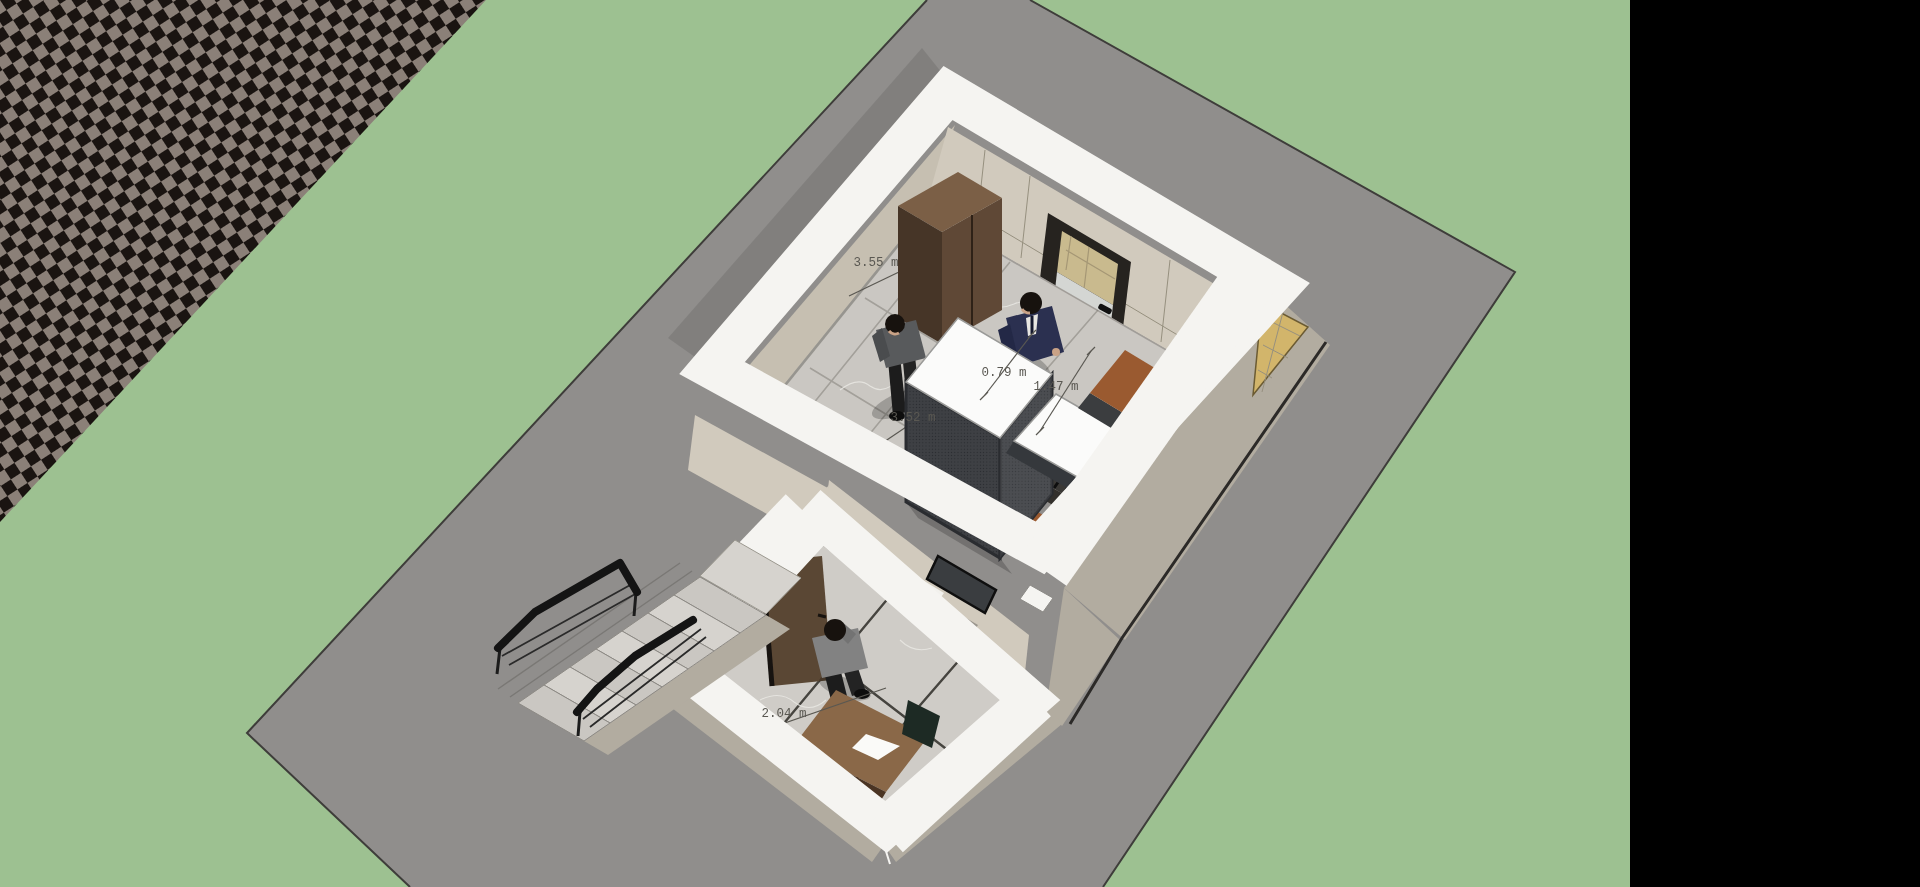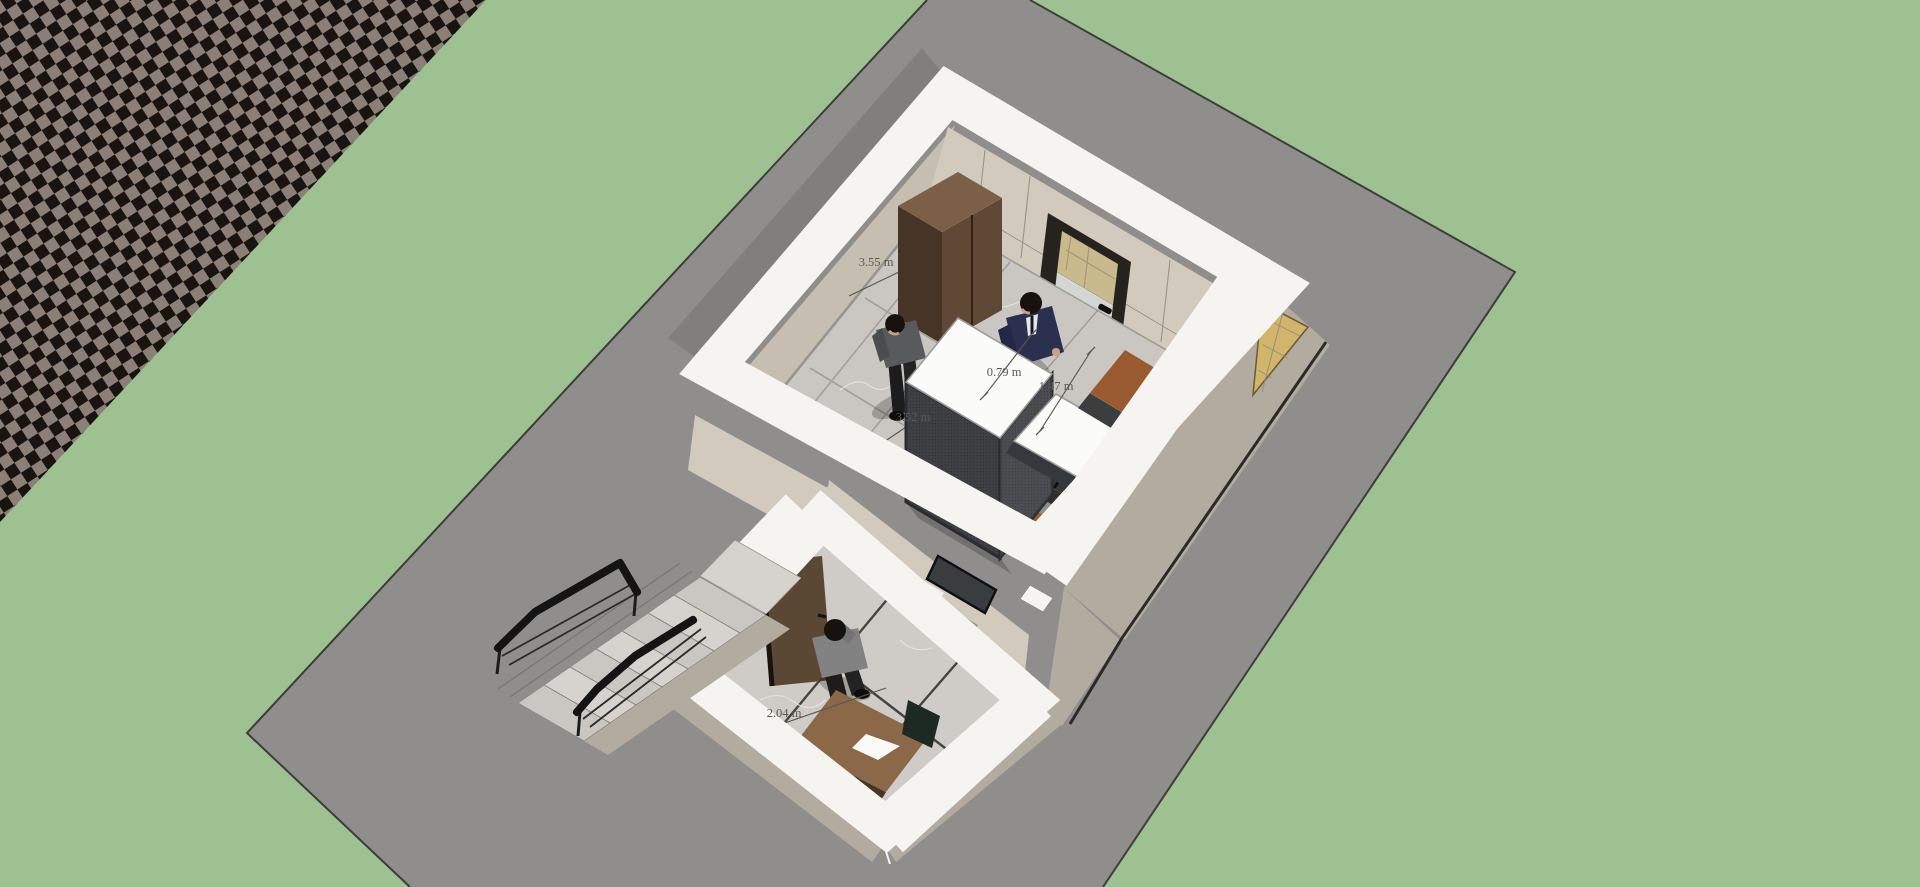--- a/index.html
+++ b/index.html
@@ -1,17 +1,17 @@
 <!DOCTYPE html>
 <html style="--p-bg_green: #9dc191; --p-ground_gray: #908e8c; --p-edge_dark: #3e3d3a; --p-checker_dark: #1a1411; --p-checker_light: #8b8078; --p-wall_white: #f5f4f1; --p-wall_greige: #b2aca0; --p-wall_beige: #d1cabd; --p-wall_beige_dark: #c6bfb1; --p-floor_marble: #cac7c2; --p-floor_marble_lower: #cfccc7; --p-wood_floor: #d2b56b; --p-wardrobe_front: #5f4836; --p-wardrobe_side: #463527; --p-wardrobe_top: #7b5f46; --p-door_leaf: #5a4734; --p-door_frame: #26231f; --p-glass_tan: #c9ba8e; --p-glass_light: #d4d6d3; --p-mesh_dark: #3e4044; --p-sienna: #9a5a30; --p-navy_suit: #2b3050; --p-gray_suit: #585a5c; --p-gray_jacket: #828282; --p-desk_wood: #8a6848; --p-rail_black: #141414; --p-label_gray: #5a5852;"><head>
 <meta charset="utf-8">
 <style>
   html,body{margin:0;padding:0;background:#000;}
-  .viewport{width:1920px;height:887px;overflow:hidden;position:relative;
-    font-family:Liberation Serif, serif;}
+  .viewport{width:1630px;height:887px;overflow:hidden;position:relative;
+    font-family:Liberation Mono, monospace;}
   svg{display:block}
   .f-green{fill:var(--p-bg_green,#9dc191)}
   .f-ground{fill:var(--p-ground_gray,#908e8c)}
   .s-edge{stroke:var(--p-edge_dark,#3e3d3a);stroke-width:2;fill:none}
   .st-white{stroke:var(--p-wall_white,#f5f4f1);fill:none}
   .f-greige{fill:var(--p-wall_greige,#b2aca0)}
   .f-beige{fill:var(--p-wall_beige,#d1cabd)}
   .f-beige2{fill:var(--p-wall_beige_dark,#c6bfb1)}
   .f-marble{fill:var(--p-floor_marble,#cac7c2)}
   .f-marble2{fill:#d6d3ce}

